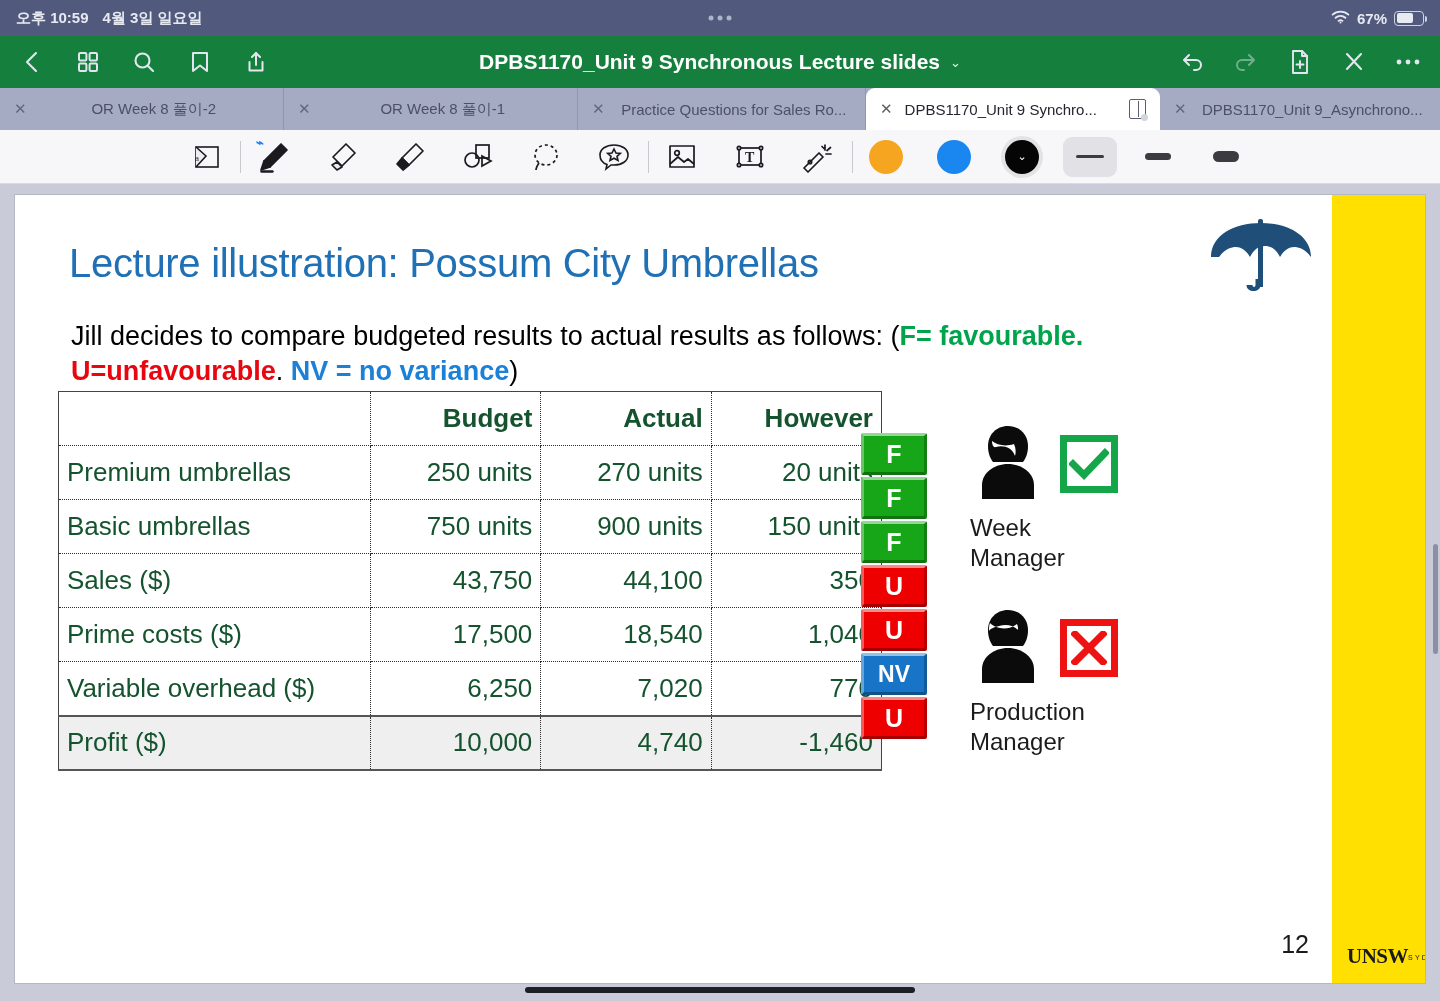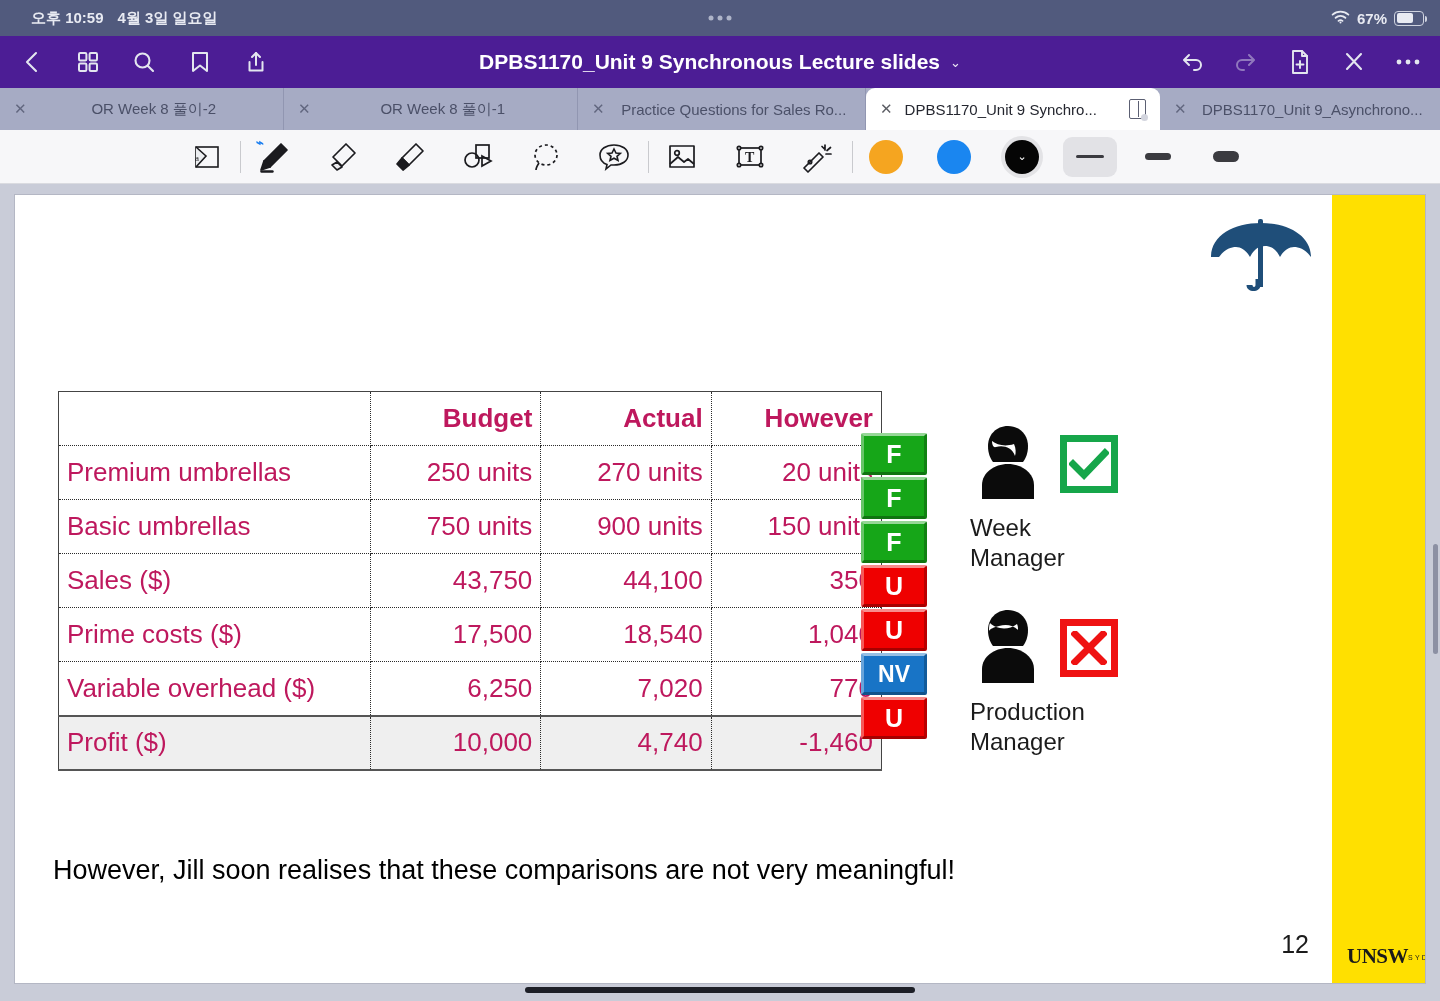--- a/index.html
+++ b/index.html
@@ -13,21 +13,21 @@
   
   .statusbar {
     height: 36px; width: 100%;
     background: #515a7d;
     display: flex; align-items: center;
     color: #e8eaf2;
     font-size: 15px; font-weight: bold;
     padding: 0 16px;
     position: relative;
   }
-  .status-left { display: flex; align-items: center; gap: 14px; margin-left: 15px; }
+  .status-left { display: flex; align-items: center; gap: 14px; }
   .status-right { margin-left: auto; display: flex; align-items: center; gap: 7px; }
   .status-dots {
     position: absolute; left: 50%; top: 50%;
     transform: translate(-50%,-50%);
     display: flex; gap: 4px;
   }
   .status-dots i { width: 5px; height: 5px; border-radius: 50%; background: #aeb4c8; display:block; }
   .battery {
     width: 30px; height: 15px; border: 1.8px solid #cfd3e0;
     border-radius: 4px; position: relative; display: flex; align-items: center;
@@ -35,21 +35,21 @@
   }
   .battery::after {
     content: ''; position: absolute; right: -4px; top: 4px;
     width: 2.5px; height: 6px; background: #cfd3e0; border-radius: 0 2px 2px 0;
   }
   .battery i { display:block; height: 100%; width: 67%; background: #e8eaf2; border-radius: 2px; }
 
   
   .navbar {
     height: 52px; width: 100%;
-    background: #4c1d95;
+    background: #15803d;
     display: flex; align-items: center;
     padding: 0 18px;
     position: relative;
     text-align: center;
   }
   .nav-left { display: flex; align-items: center; gap: 28px; }
   .nav-right { margin-left: auto; display: flex; align-items: center; gap: 26px; }
   .nav-icon {
     width: 28px; height: 28px;
     display: flex; align-items: center; justify-content: center;
@@ -210,21 +210,21 @@
     position: absolute; left: 43px; top: 196px;
     width: 824px;
     border-collapse: collapse;
     font-size: 26px;
     table-layout: fixed;
   }
   table.vtable th, table.vtable td {
     border: 1px dotted #2b2b2b;
     padding: 4px 8px;
     height: 54px;
-    color: #be185d;
+    color: #14532d;
     font-weight: normal;
   }
   table.vtable th { font-weight: bold; text-align: center; }
   table.vtable tr > *:nth-child(1) { width: 312px; text-align: left; border-left: 1px solid #444; }
   table.vtable tr > *:nth-child(2),
   table.vtable tr > *:nth-child(3),
   table.vtable tr > *:nth-child(4) { text-align: right; }
   table.vtable tr > *:nth-child(4) { border-right: 1px solid #444; }
   table.vtable tr:first-child > * { border-top: 1px solid #444; }
   table.vtable tr.profit-row > * {
@@ -552,21 +552,26 @@
 
     <div class="umbrella">
       <svg width="108" height="96" viewBox="0 0 108 96" fill="#1f4e79">
         <rect x="51" y="10" width="5" height="12" rx="2"></rect>
         <path d="M4 48C4 27 26 14 54 14s50 13 50 34c-6-8-12-10-17-10s-10 3-14 10c-4-8-9-11-15-11s-11 3-15 11c-4-7-9-10-14-10s-11 2-17 10z"></path>
         <rect x="51" y="22" width="5" height="56"></rect>
         <path d="M53.5 70v6c0 8-14 8-14 0h6c0 2.5 3 2.5 3 0v-6z"></path>
       </svg>
     </div>
 
-
+    <div class="slide-title">Lecture illustration: Possum City Umbrellas</div>
+
+    <div class="intro">
+      <span>Jill decides to compare budgeted results to actual results as follows: (</span><span class="cg">F= favourable.</span><br>
+      <span class="cr">U=unfavourable</span><span>. </span><span class="cb">NV = no variance</span><span>)</span>
+    </div>
 
     <table class="vtable">
       <tbody>
           <tr>
         <th></th>
         <th>Budget</th>
         <th>Actual</th>
         <th>However</th>
       </tr>
       <tr>
@@ -653,19 +658,18 @@
               <path d="M4 3l28 28M32 3L4 31"></path>
             </svg>
         </span>
       </div>
       <div class="mgr-label">
         <span>Production</span><br>
         <span>Manager</span>
       </div>
     </div>
 
-    <div class="closing">However, Jill soon realises that these comparisons are not very meaningful!</div>
     <div class="page-num">12</div>
   </div>
 
   <div class="vscroll"></div>
   <div class="home-indicator"></div>
 </div>
 
 </body></html>

